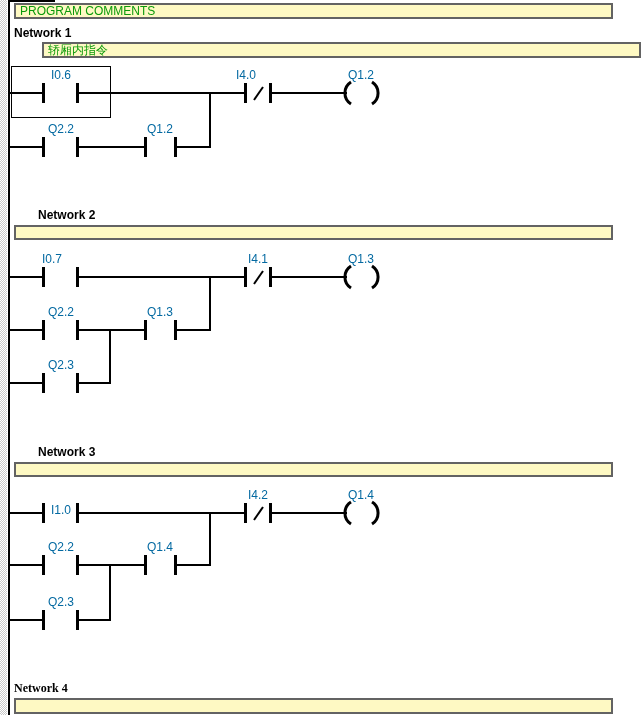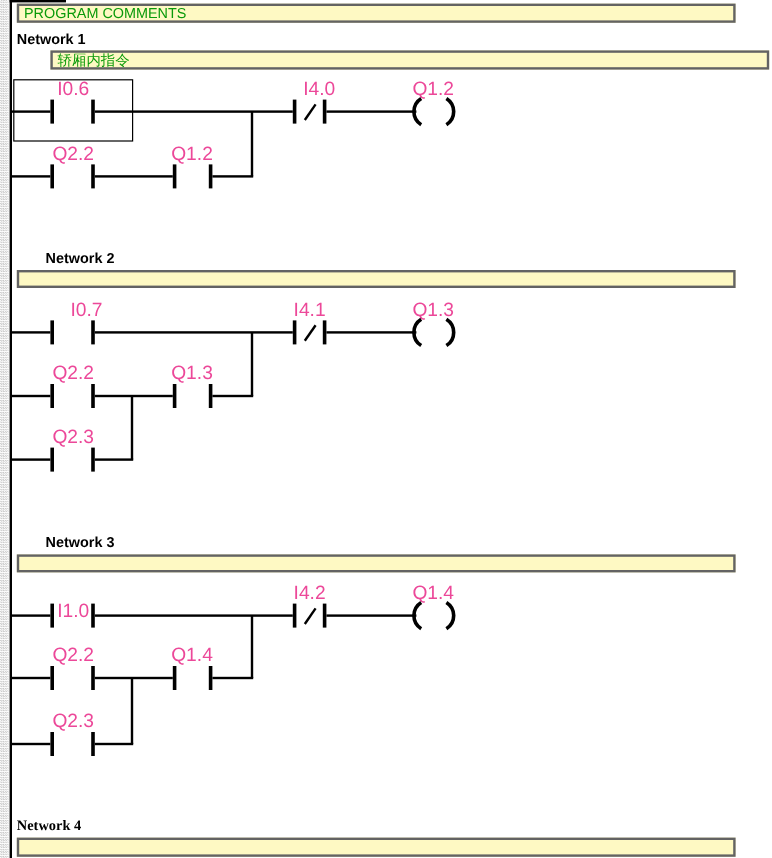--- a/index.html
+++ b/index.html
@@ -22,21 +22,21 @@
     position:absolute;left:14px;width:599px;height:16px;
     box-sizing:border-box;border:2px solid #636363;background:#fef9c3;
     display:flex;align-items:center;padding-left:4px;
     font-size:12px;line-height:12px;color:#0a9a0a;white-space:nowrap;overflow:hidden;
   }
   .net-title{
     position:absolute;left:14px;font-size:12px;font-weight:bold;color:#000;white-space:nowrap;
   }
   .operand{
     position:absolute;transform:translateX(-50%);
-    font-size:16px;line-height:12px;color:#ec4899;white-space:nowrap;
+    font-size:12px;line-height:12px;color:#0369a1;white-space:nowrap;
   }
   svg.ladder{position:absolute;left:0;top:0;}
   svg .wire{fill:#000;}
   svg .bar{fill:#000;}
   svg .slash{stroke:#000;stroke-width:2;}
   svg .paren{stroke:#000;stroke-width:3;fill:none;}
   svg .cursor-box{fill:none;stroke:#000;stroke-width:1;}
 </style>
 </head>
 <body>
@@ -61,26 +61,26 @@
   <span></span>
 </div>
 <div class="comment-bar" style="top:462px;height:15px;">
   <span></span>
 </div>
 <div class="comment-bar" style="top:698px;">
   <span></span>
 </div>
 
 <div class="operand" style="left:61px;top:69px;">I0.6</div>
-<div class="operand" style="left:266px;top:69px;text-align:center;">I4.0</div>
+<div class="operand" style="left:246px;top:69px;text-align:center;">I4.0</div>
 <div class="operand" style="left:361px;top:69px;">Q1.2</div>
 <div class="operand" style="left:61px;top:123px;">Q2.2</div>
 <div class="operand" style="left:160px;top:123px;">Q1.2</div>
 
-<div class="operand" style="left:72px;top:253px;">I0.7</div>
+<div class="operand" style="left:52px;top:253px;">I0.7</div>
 <div class="operand" style="left:258px;top:253px;">I4.1</div>
 <div class="operand" style="left:361px;top:253px;">Q1.3</div>
 <div class="operand" style="left:61px;top:306px;">Q2.2</div>
 <div class="operand" style="left:160px;top:306px;">Q1.3</div>
 <div class="operand" style="left:61px;top:359px;">Q2.3</div>
 
 <div class="operand" style="left:61px;top:504px;">I1.0</div>
 <div class="operand" style="left:258px;top:489px;text-align:center;">I4.2</div>
 <div class="operand" style="left:361px;top:489px;">Q1.4</div>
 <div class="operand" style="left:61px;top:541px;">Q2.2</div>

